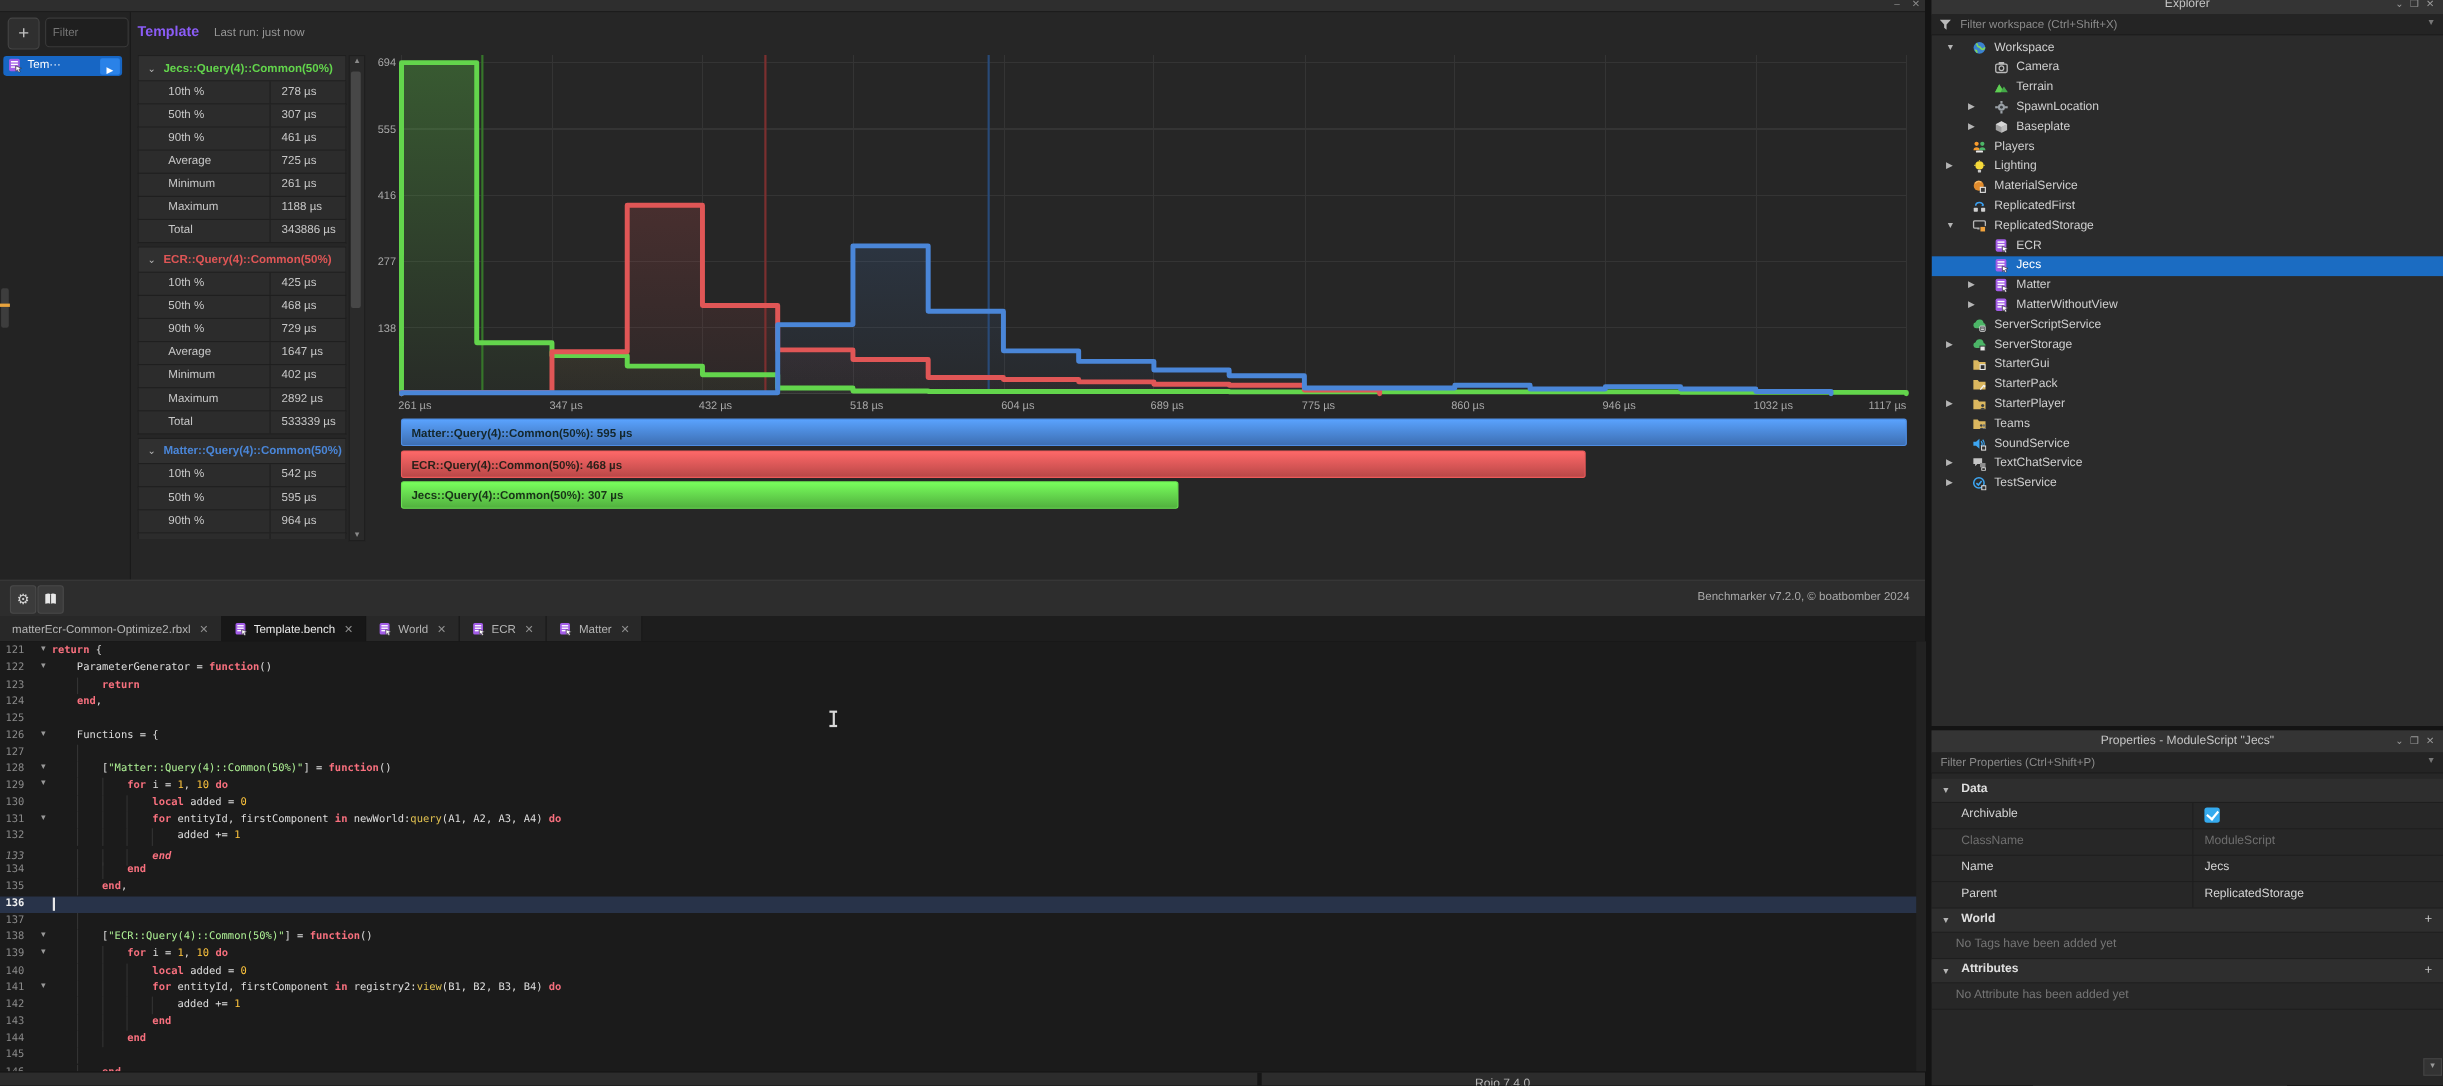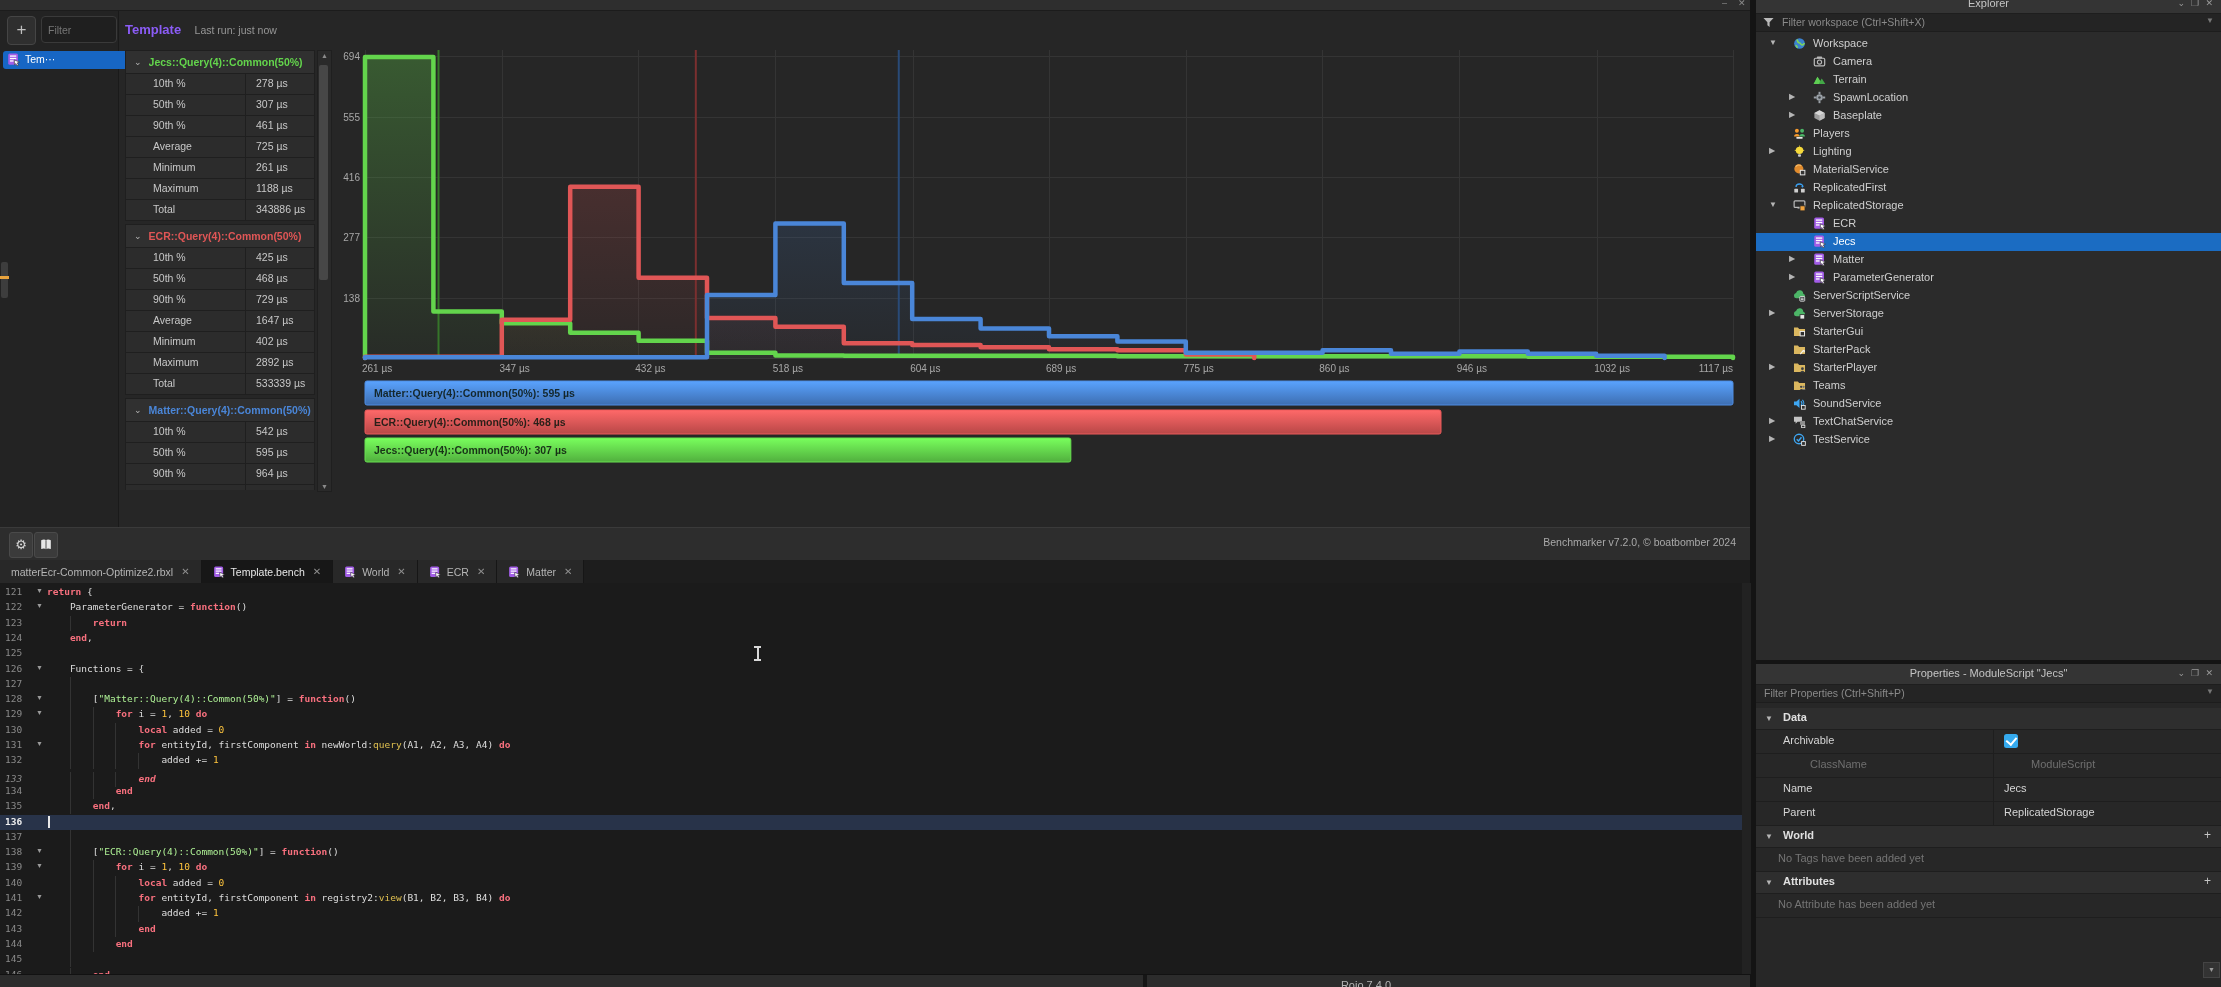--- a/index.html
+++ b/index.html
@@ -7,21 +7,21 @@
        font-family:"Liberation Sans",sans-serif;color:#ccc;-webkit-font-smoothing:antialiased;}
 
   
   #bench{position:absolute;left:0;top:0;width:1750px;height:560px;background:#262626;}
   #bench-titlebar{position:absolute;left:0;top:0;width:1750px;height:10px;background:#2e2e2e;border-bottom:1px solid #1c1c1c;}
   .tb-ic{position:absolute;top:-2px;font-size:9px;color:#8a8a8a;line-height:10px;}
   #bench-sidebar{position:absolute;left:0;top:11px;width:118px;height:516px;background:#232323;border-right:1px solid #1a1a1a;}
   #add-bench-button{position:absolute;left:7px;top:5px;width:27px;height:27px;background:#2f2f2f;border:1px solid #454545;border-radius:4px;color:#c0c0c0;font-size:17px;text-align:center;line-height:25px;}
   #bench-filter{position:absolute;left:41px;top:5px;width:62px;height:25px;background:#1f1f1f;border:1px solid #3a3a3a;border-radius:4px;color:#bbb;font-size:10.5px;padding:0 6px;outline:none;font-family:"Liberation Sans",sans-serif;}
   #bench-filter::placeholder{color:#767676;}
-  #bench-item{position:absolute;left:3px;top:40px;width:108px;height:18px;background:#1766c4;border-radius:3px;padding-left:40px;}
+  #bench-item{position:absolute;left:3px;top:40px;width:108px;height:18px;background:#1766c4;border-radius:3px;}
   #bench-item .ticon{position:absolute;left:4px;top:2px;}
   #bench-item-label{position:absolute;left:22px;top:2px;font-size:10.5px;color:#fff;}
   #bench-run-button{position:absolute;right:2px;top:1.5px;width:18px;height:15px;background:#2a82e8;border-radius:2px;text-align:center;}
   #bench-run-button span{color:#fff;font-size:8px;line-height:15px;}
   #stats-head{position:absolute;left:125px;top:20px;width:205px;height:22px;}
   #stats-title{font-size:13px;font-weight:bold;color:#8b5cf6;}
   #stats-lastrun{font-size:10.5px;color:#979797;margin-left:9px;}
   #stats-body{position:absolute;left:125px;top:50px;width:190px;height:440px;overflow:hidden;}
   .st-sec{margin-bottom:3px;}
   .st-hd{height:22px;background:#303030;border:1px solid #1f1f1f;display:flex;align-items:center;}
@@ -89,21 +89,21 @@
   #props-filter .ftxt{left:8px;}
   #props-body{position:absolute;left:0;top:44px;width:465px;height:279px;}
   .p-sec-hd{height:21px;background:#2e2e2e;border-bottom:1px solid #1e1e1e;position:relative;}
   .p-sec-hd .chev{position:absolute;left:9px;top:6px;font-size:8px;color:#b5b5b5;}
   .p-sec-hd .pl{position:absolute;left:27px;top:3px;font-size:11px;font-weight:bold;color:#e0e0e0;}
   .p-sec-hd .padd{position:absolute;right:10px;top:2px;font-size:12px;color:#c5c5c5;}
   .p-row{height:23px;border-bottom:1px solid #1e1e1e;position:relative;background:#272727;}
   .p-row .plab{position:absolute;left:27px;top:4px;font-size:11px;color:#d5d5d5;}
   .p-row .pdiv{position:absolute;left:237px;top:0;width:1px;height:23px;background:#1e1e1e;}
   .p-row .pval{position:absolute;left:248px;top:4px;font-size:11px;color:#d5d5d5;}
-  .p-row.ro .plab,.p-row.ro .pval{color:#6f6f6f;margin-left:27px;}
+  .p-row.ro .plab,.p-row.ro .pval{color:#6f6f6f;}
   .p-empty{height:23px;border-bottom:1px solid #1e1e1e;position:relative;}
   .p-empty span{position:absolute;left:22px;top:4px;font-size:11px;color:#757575;}
   .pcheck{position:absolute;left:248px;top:4px;width:14px;height:14px;background:#35aaee;border-radius:2.5px;}
   .pcheck:after{content:"";position:absolute;left:3.5px;top:1px;width:5px;height:8px;border:solid #fff;border-width:0 2px 2px 0;transform:rotate(40deg);}
   #props-corner{position:absolute;left:2203px;top:962px;width:15px;height:14px;background:#333;border:1px solid #444;text-align:center;font-size:7px;color:#999;line-height:13px;}
 
   
   #mouse-cursor{position:absolute;left:753px;top:646px;width:9px;height:15px;}
   #mouse-cursor .v{position:absolute;left:4px;top:1px;width:1.6px;height:13px;background:#d8d8d8;}
   #mouse-cursor .h{position:absolute;left:1px;width:7px;height:1.6px;background:#d8d8d8;}
@@ -724,21 +724,21 @@
           <span class="exp" style="left: 33px;">▶</span>
           <span class="ticon" style="left: 57px; top: 2px;">
             <svg viewBox="0 0 16 16">
               <rect x="1.5" y="0.5" width="12" height="14" rx="2" fill="#a35de8"></rect>
               <rect x="3.6" y="3" width="7.8" height="1.6" fill="#fff"></rect>
               <rect x="3.6" y="6" width="7.8" height="1.6" fill="#fff"></rect>
               <rect x="3.6" y="9" width="4.6" height="1.6" fill="#fff"></rect>
               <path d="M9 8.5 L15.3 11.2 L12.6 12.2 L14 15 L12.2 15.7 L11 12.9 L9.2 14.6 Z" fill="#fff" stroke="#2b2b2b" stroke-width="0.7"></path>
             </svg>
           </span>
-          <span class="tlabel" style="left: 77px;">ParameterGenerator</span>
+          <span class="tlabel" style="left: 77px;">MatterWithoutView</span>
         </div>
         <div class="trow" style="top: 255px;">
           <span class="ticon" style="left: 37px; top: 2px;">
             <svg viewBox="0 0 16 16">
               <path d="M4.2 11.5 a3.3 3.3 0 0 1 -0.5 -6.5 a4.6 4.6 0 0 1 9 0.8 a2.9 2.9 0 0 1 -0.9 5.7 Z" fill="#4cb567"></path>
               <rect x="8.4" y="9.2" width="6" height="5.8" rx="0.8" fill="#3c4043" stroke="#e8e8e8" stroke-width="1"></rect>
               <rect x="9.8" y="10.8" width="3.2" height="1" fill="#e8e8e8"></rect>
               <rect x="9.8" y="12.6" width="3.2" height="1" fill="#e8e8e8"></rect>
             </svg>
           </span>

